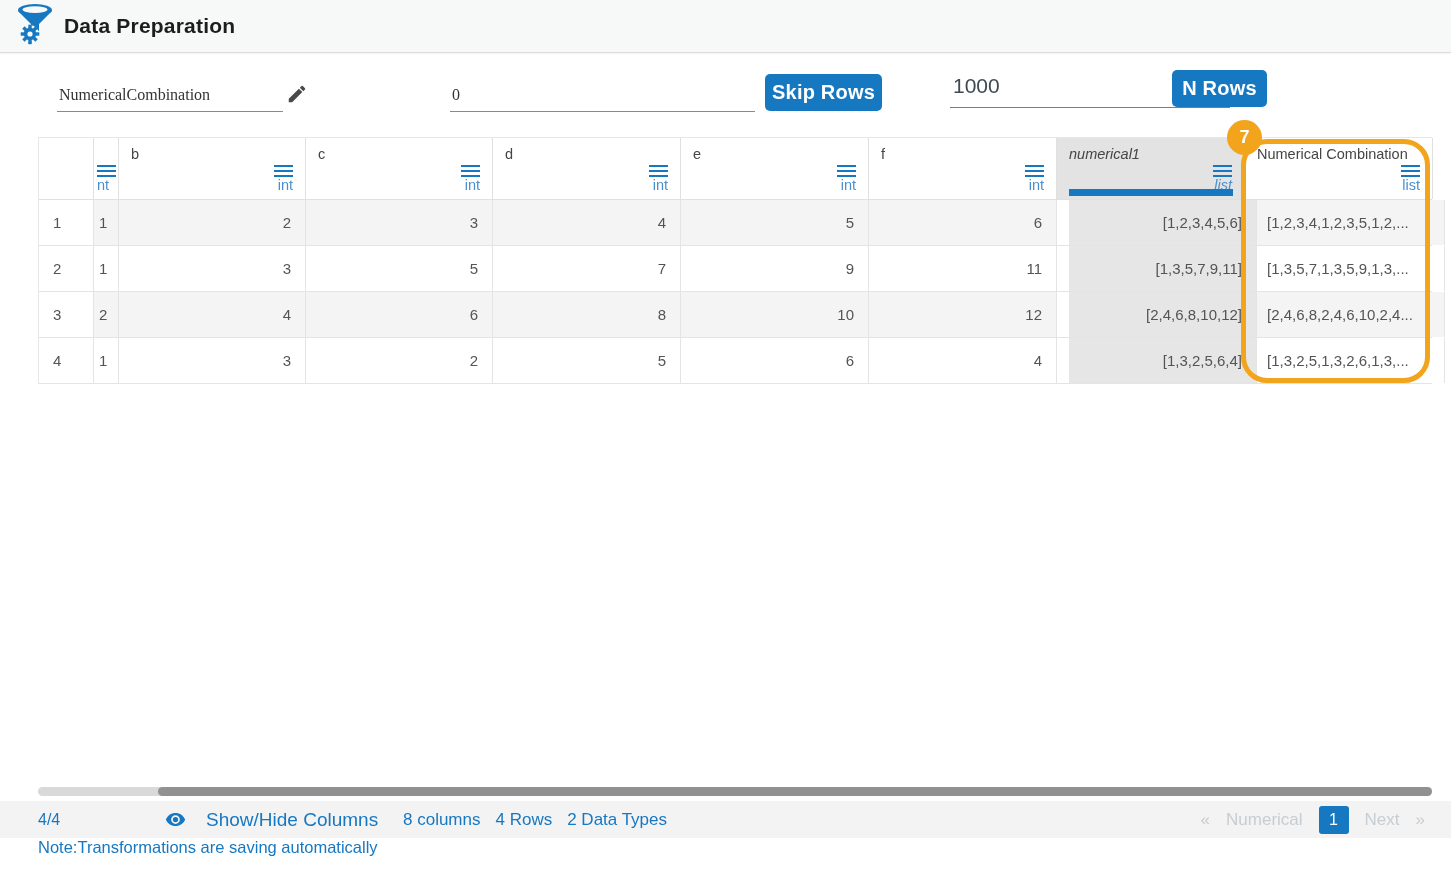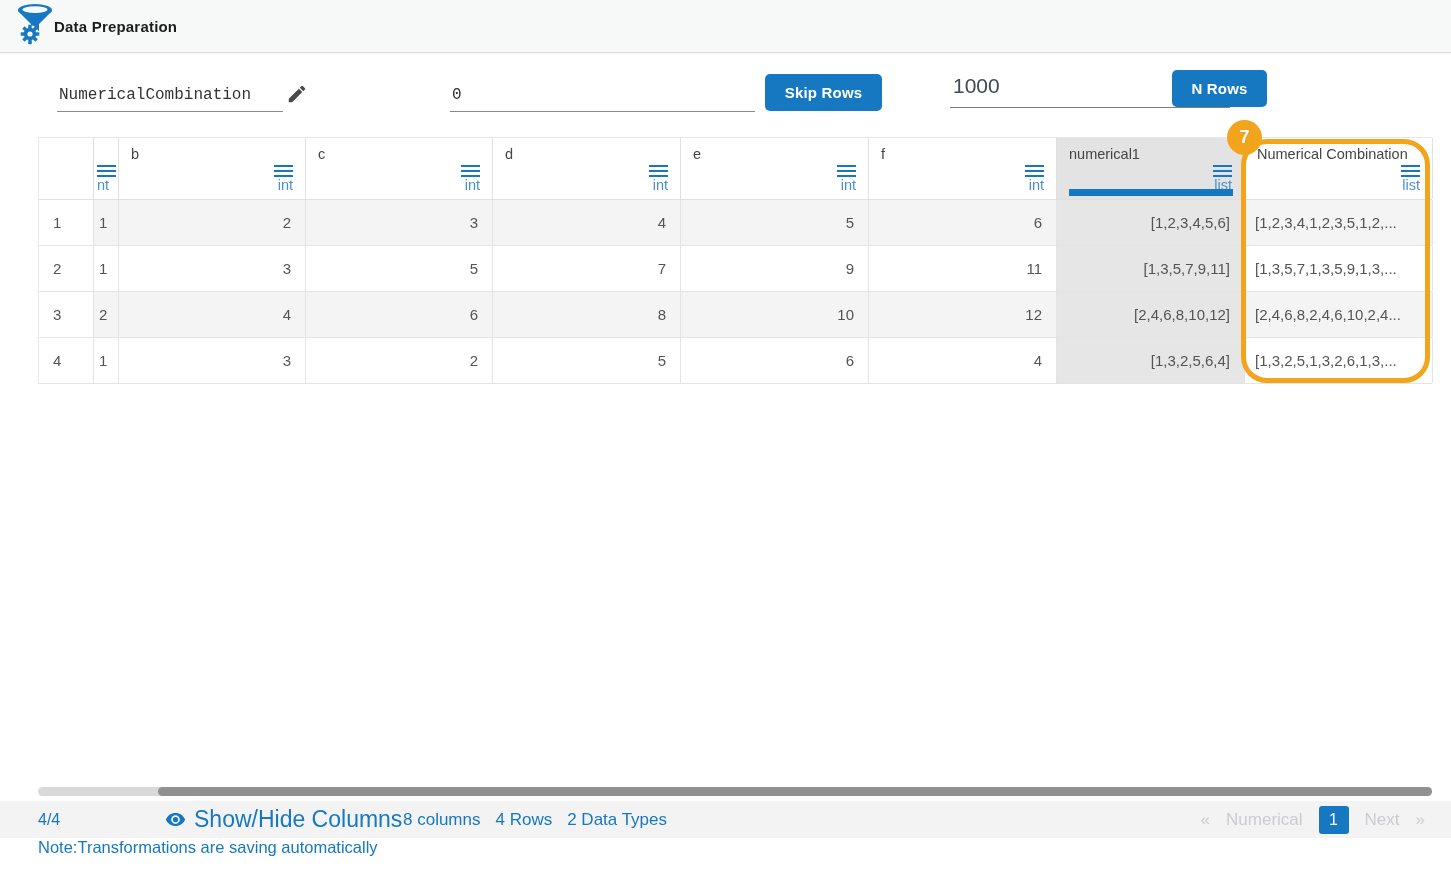--- a/index.html
+++ b/index.html
@@ -9,31 +9,31 @@
     background:#fff; font-family:"Liberation Sans", sans-serif;
   }
 
   
   .topbar {
     position:absolute; left:0; top:0; width:1451px; height:53px;
     background:#f7f8f8; border-bottom:1px solid #dcdcdc;
     display:flex; align-items:center; padding-left:16px;
     box-shadow:0 1px 2px rgba(0,0,0,.05);
   }
-  .topbar .title { font-size:15px; font-weight:bold; color:#1d1d1d; margin-left:0; letter-spacing:.2px; }
+  .topbar .title { font-size:21px; font-weight:bold; color:#1d1d1d; margin-left:10px; letter-spacing:.2px; }
 
   
   .underline-input {
     position:absolute; border:none; border-bottom:1px solid #8a8a8a; background:transparent;
-    font-family:Liberation Mono, monospace; font-size:16px; color:#333; height:34px; outline:none; padding:0 2px;
+    font-family:Liberation Serif, serif; font-size:16px; color:#333; height:34px; outline:none; padding:0 2px;
   }
   .pencil-btn { position:absolute; left:284px; top:82px; width:26px; height:26px; background:none; border:none; cursor:pointer; }
   .btn {
     position:absolute; background:#1778c2; color:#fff; border:none; border-radius:5px;
-    font-family:"Liberation Sans", sans-serif; font-size:15px; font-weight:bold; letter-spacing:.2px; cursor:pointer;
+    font-family:"Liberation Sans", sans-serif; font-size:20px; font-weight:bold; letter-spacing:.2px; cursor:pointer;
   }
   .btn-skip { left:765px; top:74px; width:117px; height:37px; }
   .btn-nrows { left:1172px; top:70px; width:95px; height:37px; }
   .select-box {
     position:absolute; left:950px; top:68px; width:280px; height:40px;
     border-bottom:1px solid #7d7d7d; cursor:pointer;
   }
   .select-box .val { position:absolute; left:3px; top:6px; font-size:21px; color:#3f4a52; }
   .caret {
     position:absolute; right:8px; top:16px; width:0; height:0;
@@ -44,33 +44,33 @@
   .grid { position:absolute; left:38px; top:137px; width:1394px; border-left:1px solid #e7e7e7; }
   .hrow { display:flex; height:63px; border-top:1px solid #e7e7e7; border-bottom:1px solid #e0e0e0; }
   .hcell { position:relative; background:#fff; border-right:1px solid #e0e0e0; }
   .hcell .cname { position:absolute; left:12px; top:8px; font-size:14.5px; color:#454545; white-space:nowrap; }
   .hcell .ctype { position:absolute; right:12px; bottom:6px; font-size:14.5px; color:#4a90cf; }
   .menu-icon { position:absolute; right:12px; top:27px; width:19px; height:12px;
     border-top:2px solid #1778c2; border-bottom:2px solid #1778c2; cursor:pointer; }
   .menu-icon::after { content:''; position:absolute; left:0; right:0; top:3px; height:2px; background:#1778c2; }
   .hcell.partial .menu-icon { right:auto; left:3px; }
   .hcell.partial .ctype { right:auto; left:3px;margin-top:40px; }
-  .hcell.selcol { background:#e3e3e3; }
+  .hcell.selcol { background:#e3e3e3;font-style:italic; }
   .selbar { position:absolute; left:12px; right:11px; bottom:3px; height:7px; background:#1778c2; }
 
   .row { display:flex; height:46px; border-bottom:1px solid #e4e4e4; background:#fff; }
   .cell {
     display:flex; align-items:center; border-right:1px solid #e4e4e4;
     font-size:15px; color:#545454; overflow:hidden; white-space:nowrap;
   }
   .row.odd .cell:not(.idx) { background:#f4f4f4; }
   .cell.num { justify-content:flex-end; padding-right:14px; }
   .cell.idx { padding-left:14px; background:#fff; }
   .cell.acol { padding-left:5px; }
-  .cell.sel { background:#e6e6e6 !important; }
+  .cell.sel { background:#e6e6e6 !important;margin-left:12px; }
   .cell.listcell { padding-left:10px; }
 
   .c0 { width:55px; min-width:55px; }
   .c1 { width:25px; min-width:25px; }
   .c2 { width:187px; min-width:187px; }
   .c3 { width:187px; min-width:187px; }
   .c4 { width:188px; min-width:188px; }
   .c5 { width:188px; min-width:188px; }
   .c6 { width:188px; min-width:188px; }
   .c7 { width:188px; min-width:188px; }
@@ -90,22 +90,22 @@
   
   .hscroll { position:absolute; left:38px; top:787px; width:1394px; height:9px; background:#d9d9d9; border-radius:5px; }
   .hscroll .thumb { position:absolute; left:120px; top:0; height:9px; width:1274px; background:#919191; border-radius:5px; }
 
   
   .footerbar {
     position:absolute; left:0; top:801px; width:1451px; height:37px; background:#f3f3f3;
     display:flex; align-items:center; color:#1778c2;
   }
   .footerbar .frac { position:absolute; left:38px; font-size:16px; }
-  .showhide { position:absolute; left:165px; display:flex; align-items:center; gap:8px;
-    background:none; border:none; color:#1778c2; font-family:"Liberation Sans", sans-serif; font-size:23px; cursor:pointer; }
+  .showhide { position:absolute; left:165px; display:flex; align-items:center; gap:20px;
+    background:none; border:none; color:#1778c2; font-family:"Liberation Sans", sans-serif; font-size:19px; cursor:pointer; }
   .counts { position:absolute; left:403px; display:flex; gap:15px; font-size:17px; }
   .pagination { position:absolute; right:26px; display:flex; align-items:center; gap:16px; font-size:17px; color:#c8cdd1; }
   .pagination .pg-sym, .pagination .pg-lbl { background:none; border:none; color:#c8cdd1; font-size:17px; font-family:"Liberation Sans", sans-serif; cursor:pointer; }
   .pagination .current {
     width:30px; height:28px; background:#1778c2; color:#fff; font-size:16px; border-radius:3px;
     display:flex; align-items:center; justify-content:center;
   }
   .note { position:absolute; left:38px; top:838px; font-size:16.5px; color:#1778c2; }
 </style>
 </head>

